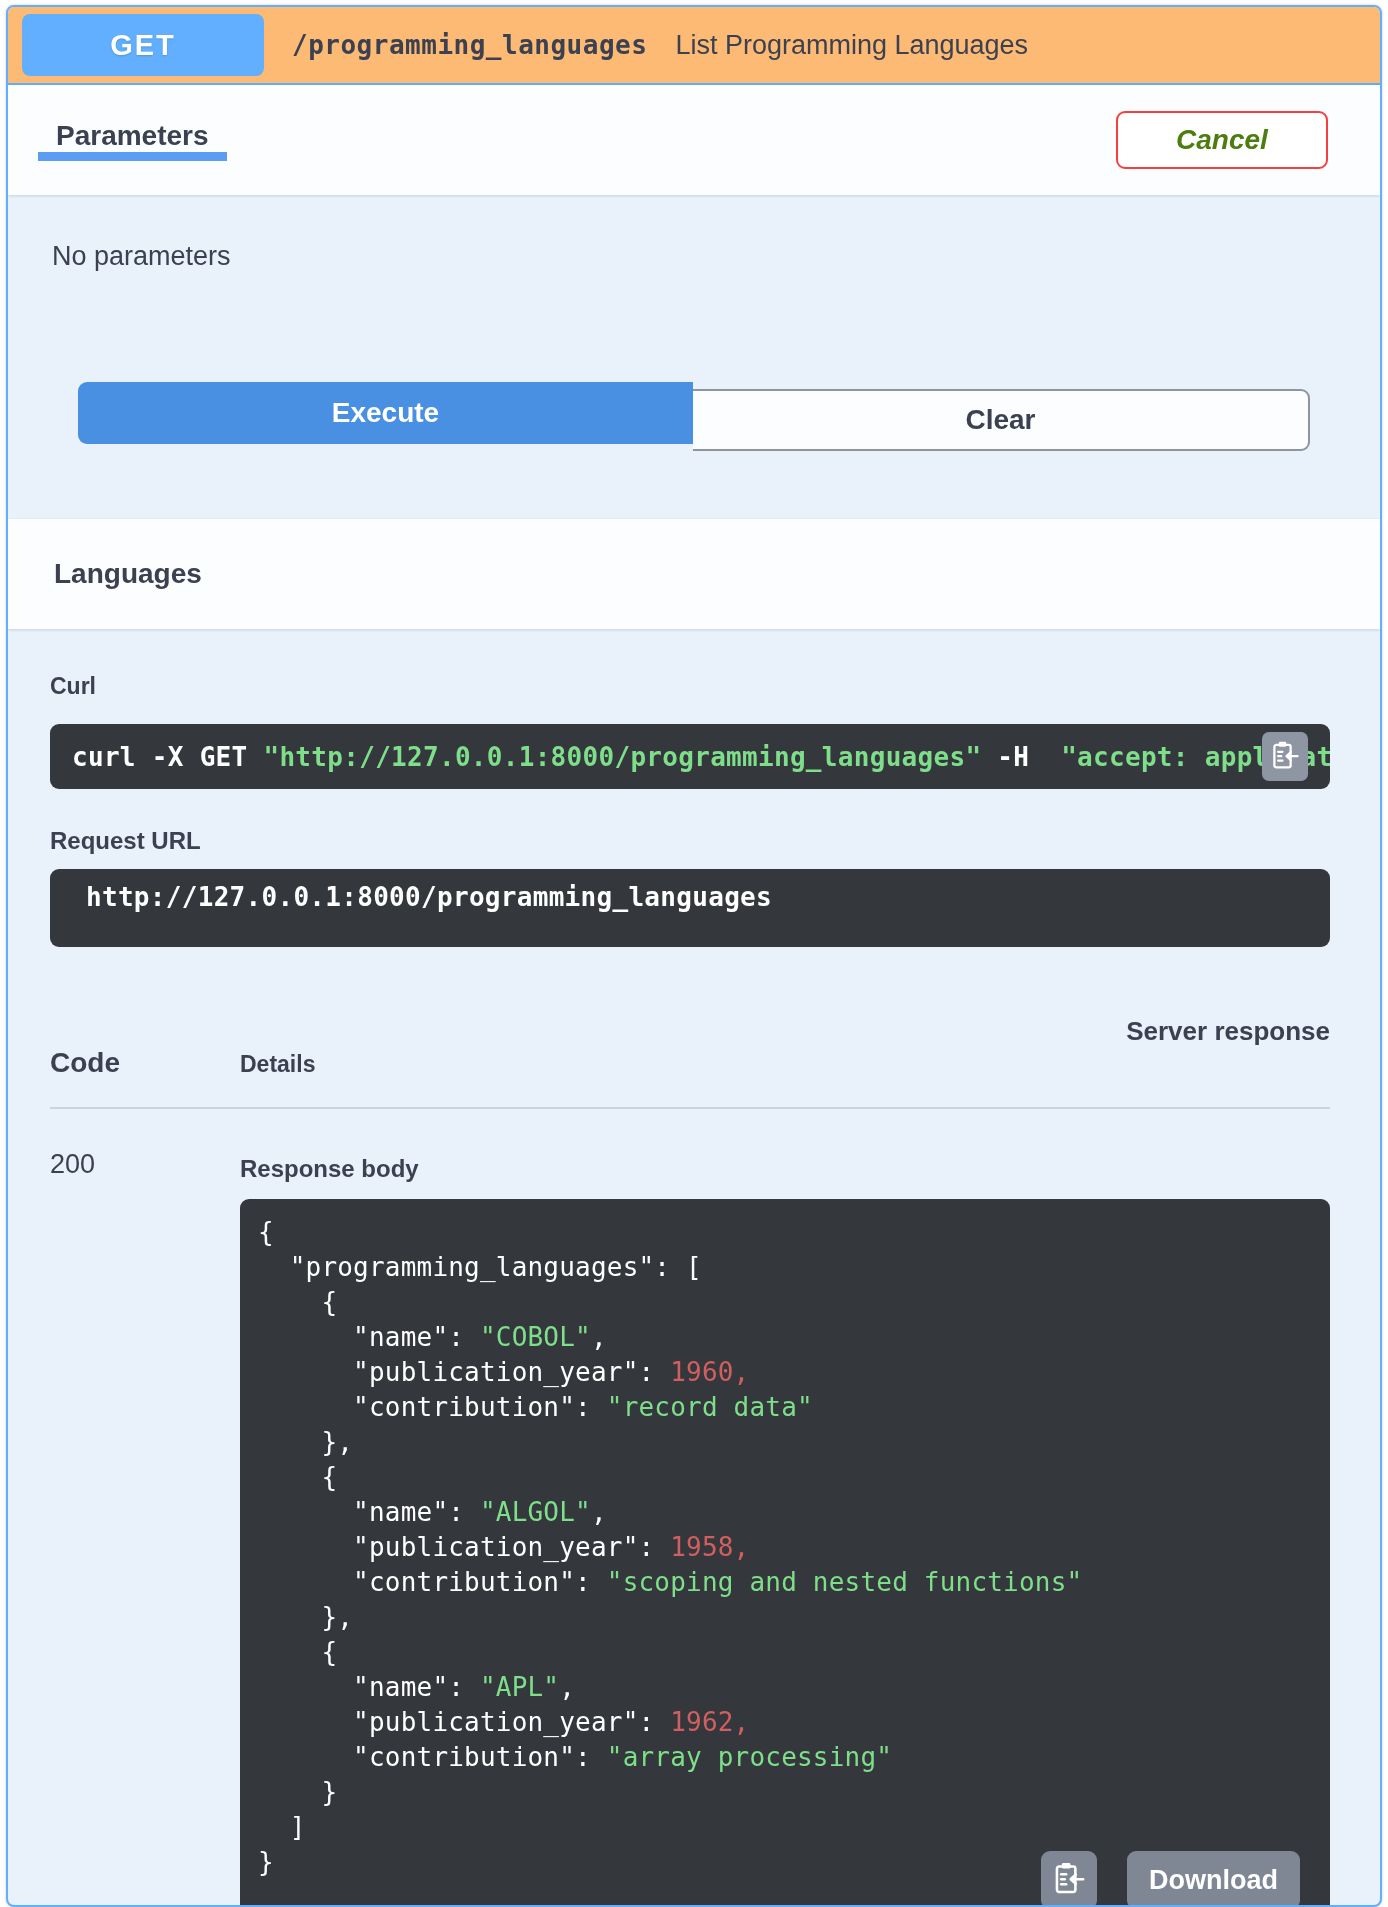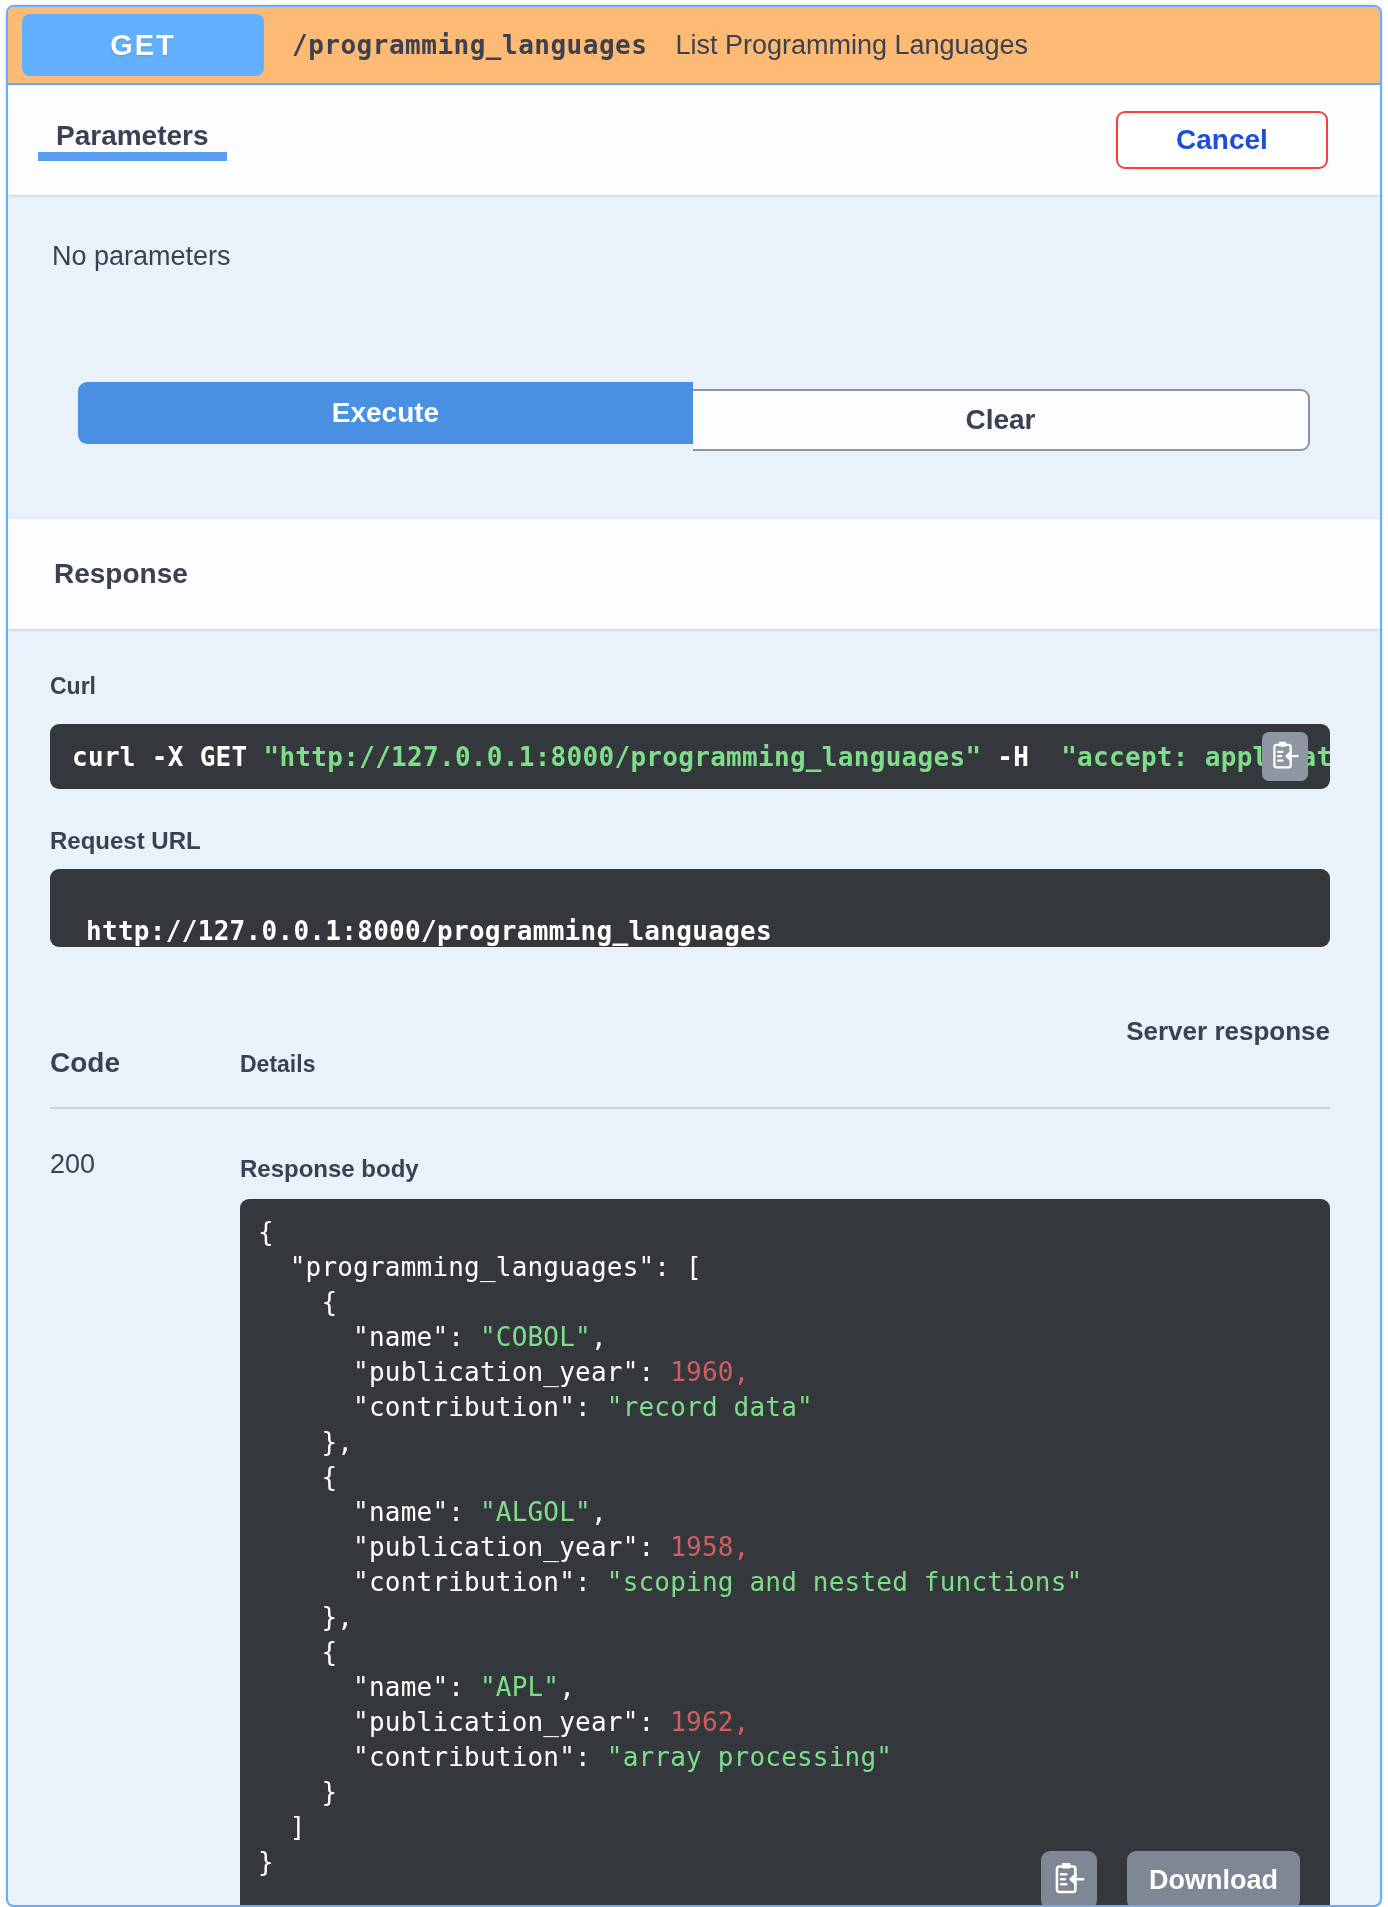--- a/index.html
+++ b/index.html
@@ -61,24 +61,25 @@
     border-bottom: 9px solid #5b9df2;
     cursor: pointer;
   }
   .tabitem h4, .section-header h4 { font-size: 28px; font-weight: bold; color: #3b4151; }
   .cancel-btn {
     align-self: center;
     width: 212px; height: 58px;
     background: #fff;
     border: 2px solid #f93e3e;
     border-radius: 9px;
-    color: #1d4ed8;
+    color: #4d7c0f;
     font-size: 28px; font-weight: bold;
     font-family: "Liberation Sans", sans-serif;
     cursor: pointer;
+    font-style: italic;
   }
   .responses-hdr { align-items: center; padding-left: 46px; }
   
   .no-params { padding: 46px 44px 0; font-size: 27px; color: #3b4151; }
   .execute-wrapper { padding: 110px 70px 68px; display: flex; }
   .btn-execute {
     flex: 1; height: 62px;
     background: #4990e2; color: #fff;
     border: none; border-radius: 9px 0 0 9px;
     font-size: 28px; font-weight: bold;
@@ -125,22 +126,22 @@
     right: 22px; top: 8px;
     width: 46px; height: 49px;
     background: #8f96a3;
     border: none; border-radius: 7px;
     display: flex; align-items: center; justify-content: center;
     cursor: pointer;
   }
   .requrl-block {
     margin-top: 14px;
     height: 78px;
-    display: flex; align-items: flex-end;
-    padding: 1px 36px;
+    display: flex; align-items: flex-start;
+    padding: 13px 36px;
   }
   .requrl-text {
     font-family: "DejaVu Sans Mono", monospace;
     font-size: 26px; font-weight: bold; letter-spacing: .3px;
     color: #fff;
   }
   
   .resp-table-head {
     display: grid; grid-template-columns: 190px 1fr;
     align-items: baseline;
@@ -211,21 +212,21 @@
   </div>
 
   <div class="no-params">No parameters</div>
 
   <div class="execute-wrapper">
     <button class="btn-execute">Execute</button>
     <button class="btn-clear">Clear</button>
   </div>
 
   <div class="section-header responses-hdr">
-    <h4>Response</h4>
+    <h4>Languages</h4>
   </div>
 
   <div class="responses-inner">
 
     <div class="lbl curl-lbl">Curl</div>
     <div class="dark-block curl-block">
       <div class="code-line"><div><span class="tk-pl">curl -X GET </span><span class="tk-st">"http://127.0.0.1:8000/programming_languages"</span><span class="tk-pl"> -H  </span><span class="tk-st">"accept: application/json"</span></div></div>
       <button class="copy-btn-sm">
         <span>
           <svg width="30" height="33" viewBox="0 0 24 26" fill="none" stroke="#ffffff" stroke-width="1.8" stroke-linecap="round" stroke-linejoin="round">

